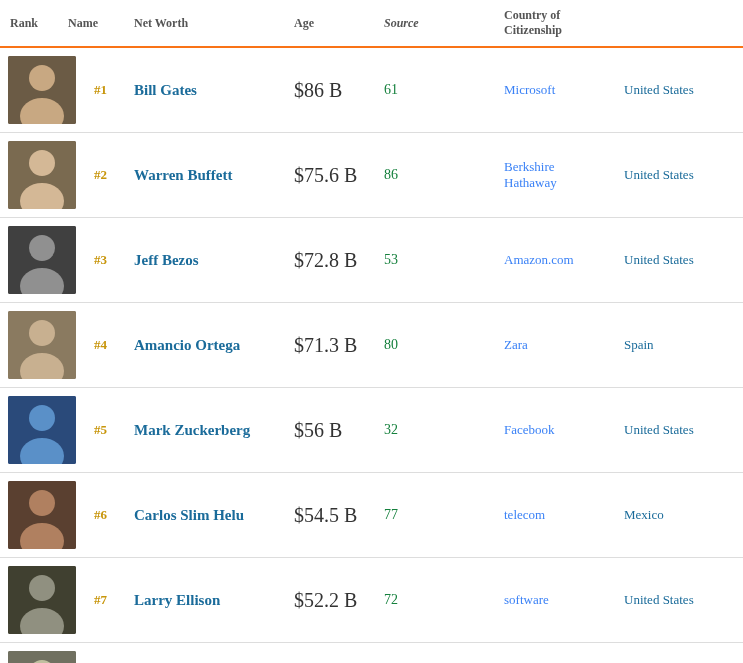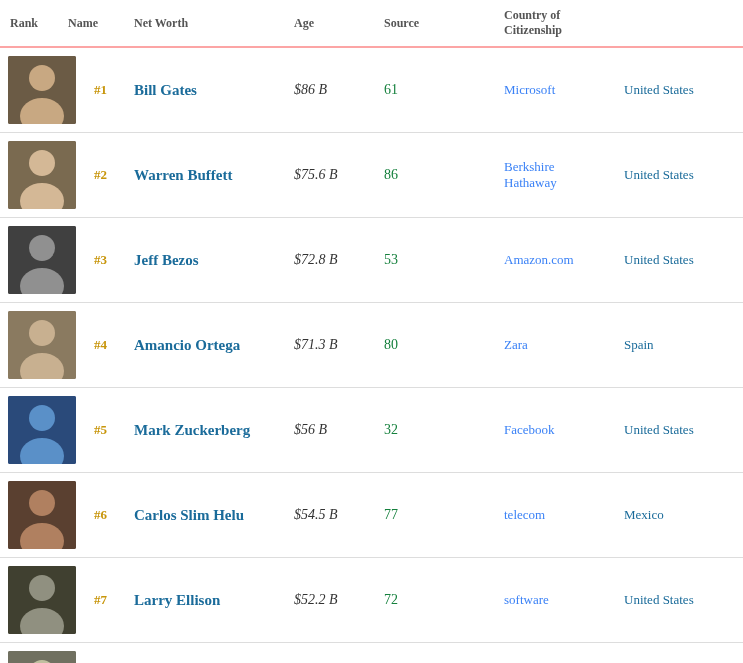--- a/index.html
+++ b/index.html
@@ -8,21 +8,21 @@
       font-size: 14px;
       background: #fff;
       color: #333;
       width: 743px;
     }
     table {
       width: 743px;
       border-collapse: collapse;
     }
     thead tr {
-      border-bottom: 2px solid #fca5a5;
+      border-bottom: 2px solid #f97316;
     }
     thead th {
       padding: 8px 10px;
       text-align: left;
       font-size: 12px;
       font-weight: bold;
       color: #555;
       background: #fff;
     }
     tbody tr {
@@ -58,43 +58,42 @@
       white-space: nowrap;
     }
     .name-cell {
       width: 160px;
       color: #1a6b9a;
       font-size: 15px;
       font-weight: bold;
     }
     .networth-cell {
       width: 90px;
-      font-size: 14px;
+      font-size: 20px;
       color: #333;
-      font-style: italic;
     }
     .age-cell {
       width: 40px;
       font-size: 14px;
       color: #15803d;
     }
     .source-cell {
       width: 120px;
       font-size: 13px;
       color: #3b82f6;
     }
     .country-cell {
       font-size: 13px;
       color: #1a6b9a;
       margin-top: 45px;
     }
     thead th.col-rank { width: 120px; }
     thead th.col-networth { width: 90px; }
     thead th.col-age { width: 40px; }
-    thead th.col-source { width: 120px; }
+    thead th.col-source { width: 120px; font-style: italic; }
 
     
     .p1 { background: #5a4a3a; }
     .p2 { background: #6a5a4a; }
     .p3 { background: #3a3a3a; }
     .p4 { background: #7a6a5a; }
     .p5 { background: #2a4a7a; }
     .p6 { background: #4a3a2a; }
     .p7 { background: #3a3a2a; }
     .p8 { background: #6a6a5a; }

